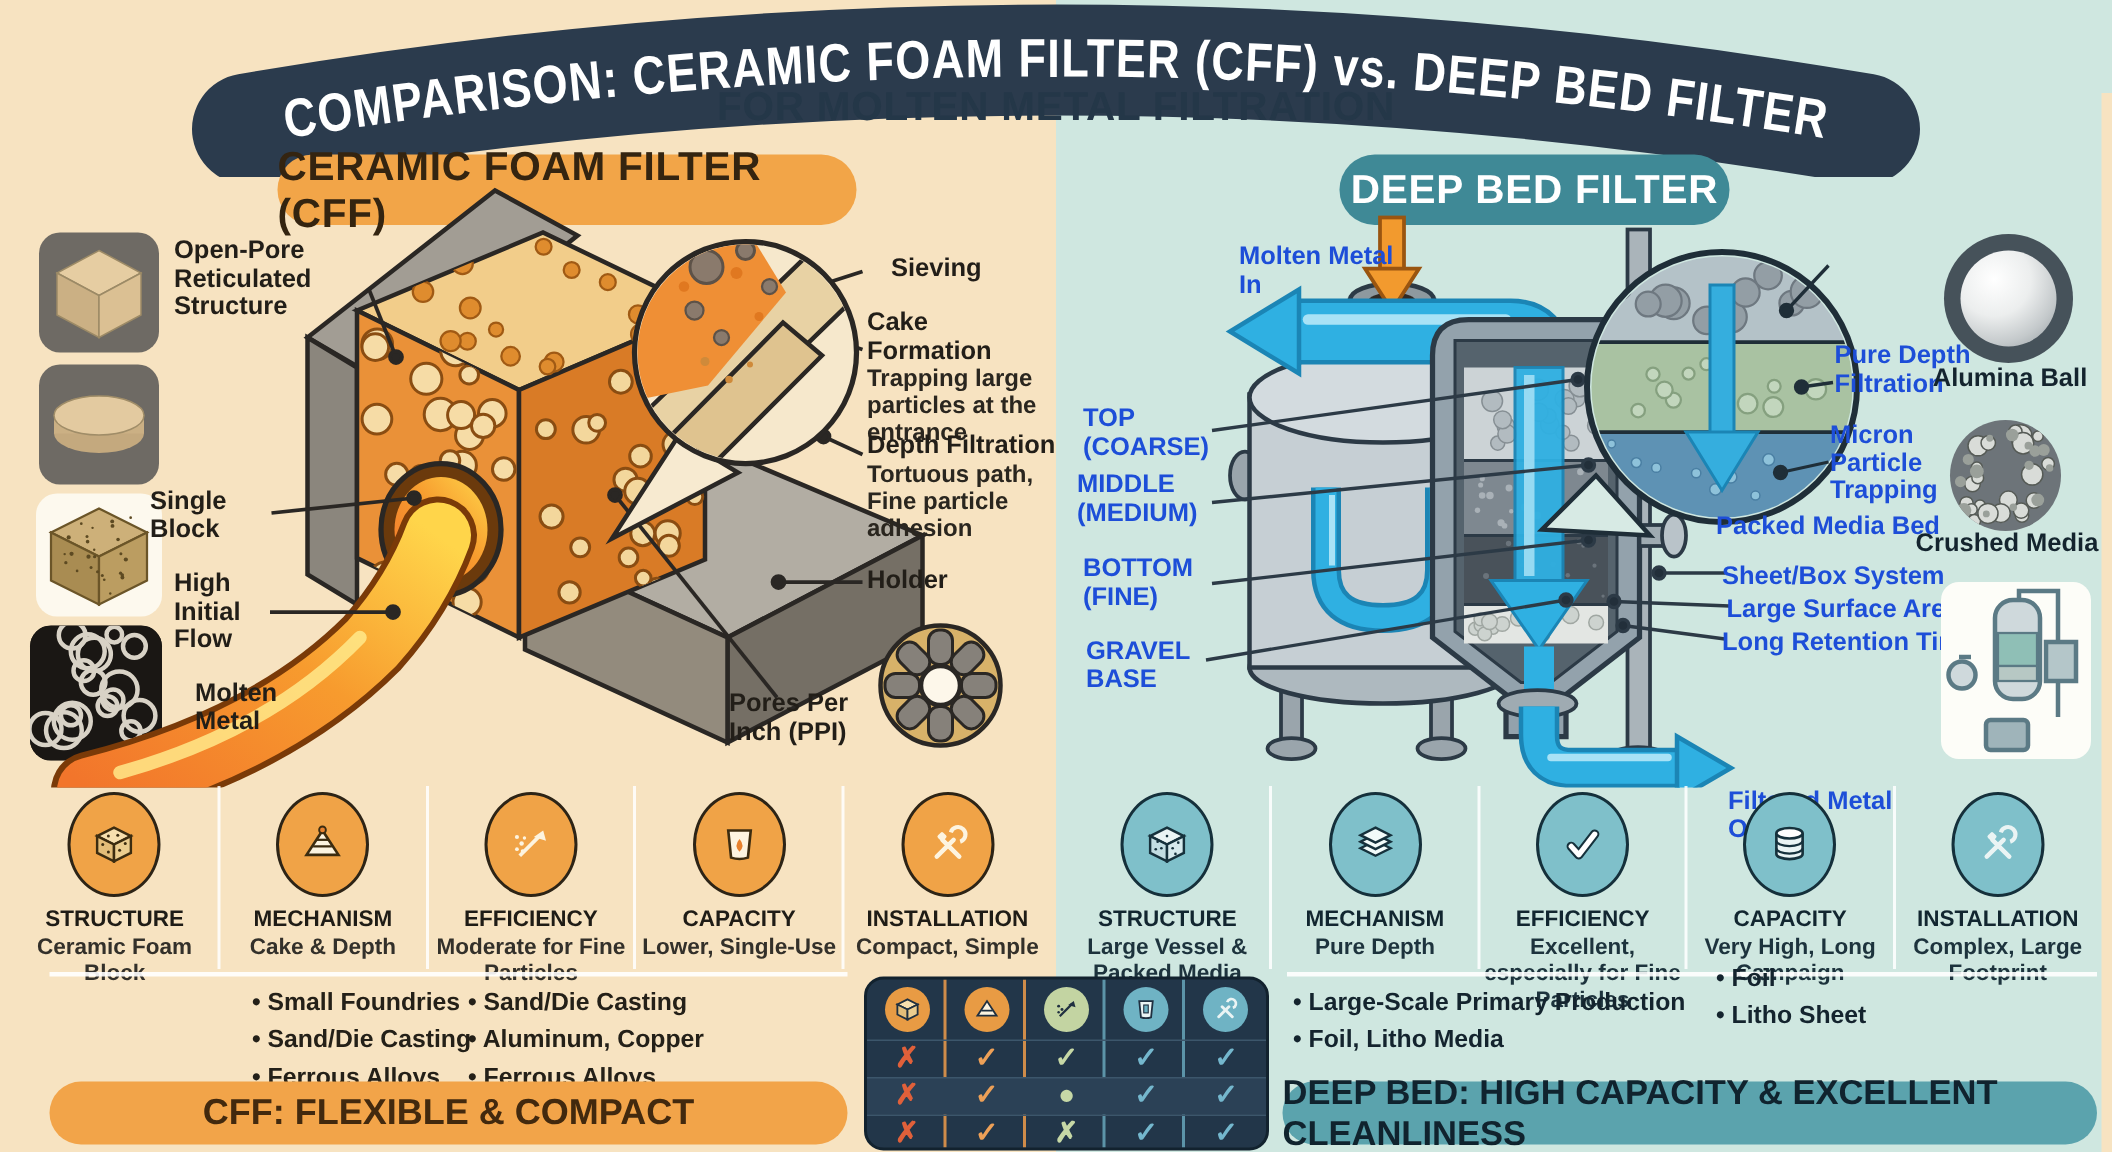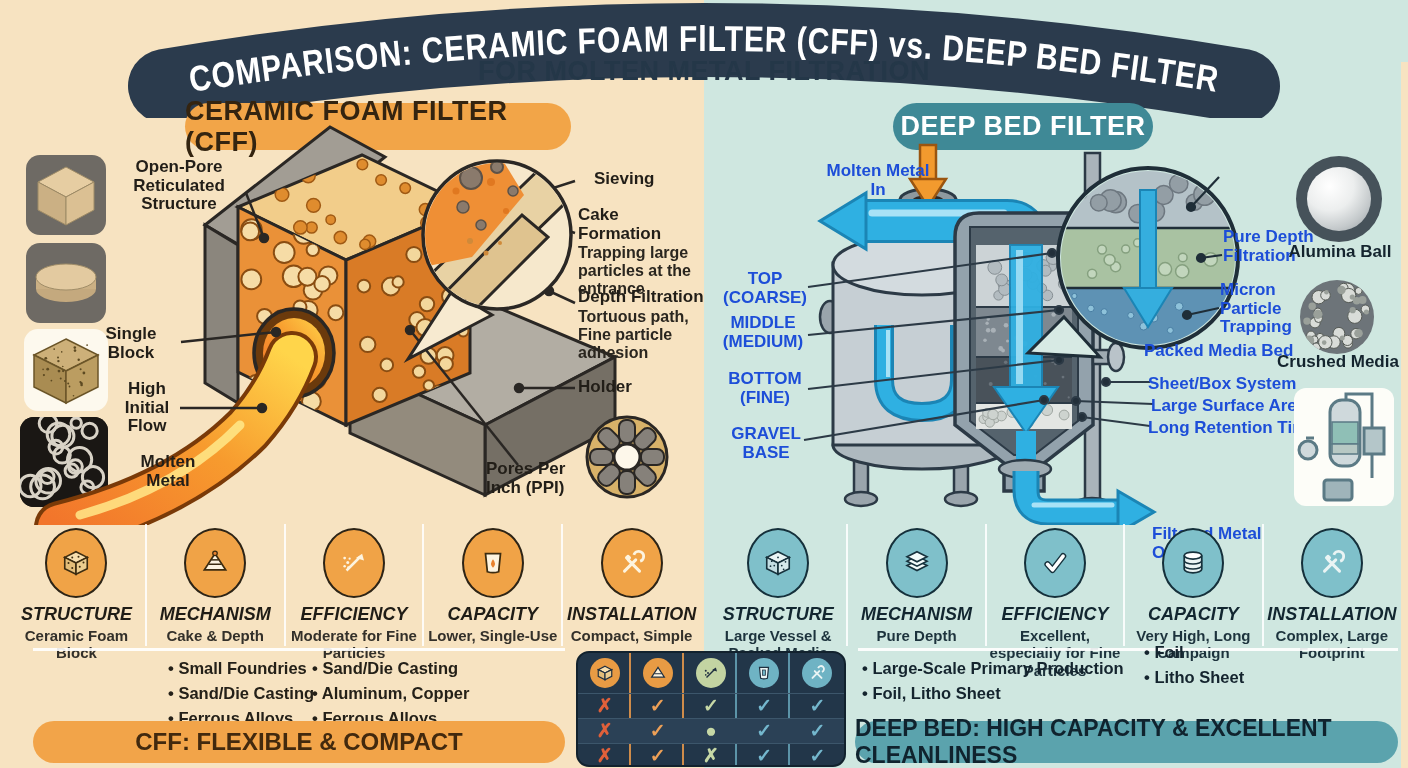--- a/index.html
+++ b/index.html
@@ -10,34 +10,34 @@
   #panel-deep{left:704px;width:704px;background:#cfe7e0;}
   #edge-strip{position:absolute;right:0;top:62px;width:7px;height:706px;background:#f7e3c1;}
   .abs{position:absolute;}
   .pill{position:absolute;display:flex;align-items:center;justify-content:center;
         border-radius:24px;font-weight:bold;letter-spacing:.5px;}
   #cff-pill{left:185px;top:103px;width:386px;height:47px;background:#f2a548;color:#342410;font-size:27px;}
   #deep-pill{left:893px;top:103px;width:260px;height:47px;background:#3f8996;color:#fff;font-size:27px;}
   #subtitle{position:absolute;left:0;top:56px;width:100%;text-align:center;
             font-size:27px;font-weight:bold;color:#243748;letter-spacing:.5px;}
   .callout{position:absolute;font-weight:bold;color:#221e18;font-size:17px;line-height:1.1;}
-  .callout.r{text-align:center;}
+  .callout.r{text-align:left;}
   .callout .desc{font-weight:bold;font-size:16px;color:#2a261f;margin-top:1px;line-height:1.12;}
   .deep-label{color:#1d4ed8;}
   .thumb{position:absolute;border-radius:14px;overflow:hidden;}
   .stat-row{position:absolute;top:524px;height:122px;display:flex;}
   #cff-stats{left:8px;width:692px;}
   #deep-stats{left:710px;width:690px;}
   .stat{flex:1;text-align:center;padding-top:2px;}
   .stat+.stat{border-left:2.5px solid rgba(255,255,255,.85);}
   .stat .bubble{width:58px;height:66px;border-radius:50%;margin:2px auto 6px auto;
         display:flex;align-items:center;justify-content:center;border:2.5px solid #2d2416;}
   #cff-stats .bubble{background:#f0a347;}
   #deep-stats .bubble{background:#7fc0ca;border-color:#15303b;}
-  .stat .name{font-size:18px;font-weight:800;color:#1f1c16;font-style:italic;}
+  .stat .name{font-size:15px;font-weight:800;color:#1f1c16;}
   #deep-stats .name{color:#122630;}
   .stat .val{font-size:15px;font-weight:bold;color:#33302a;line-height:1.15;margin-top:2px;padding:0 2px;}
   #deep-stats .val{color:#1d333d;}
   .hline{position:absolute;height:3px;background:rgba(255,255,255,.9);top:648px;}
   .apps-heading{position:absolute;font-size:20px;font-weight:800;color:#241f17;
                 text-align:center;line-height:1.15;}
   ul.apps{position:absolute;margin:0;padding:0;list-style:none;font-size:16.5px;
           font-weight:bold;color:#242018;line-height:1.5;}
   ul.apps li::before{content:"• ";}
   #panel-deep-apps li{color:#14242e;}
@@ -807,21 +807,21 @@
     <li>Ferrous Alloys</li>
   </ul>
   <ul class="apps" style="left:312px;top:656px;width:170px;">
     <li>Sand/Die Casting</li>
     <li>Aluminum, Copper</li>
     <li>Ferrous Alloys</li>
   </ul>
   <div id="panel-deep-apps">
     <ul class="apps" style="left:862px;top:656px;width:290px;">
       <li>Large-Scale Primary Production</li>
-      <li>Foil, Litho Sheet</li>
+      <li>Foil, Litho Media</li>
     </ul>
     <ul class="apps" style="left:1144px;top:640px;width:160px;">
       <li>Foil</li>
       <li>Litho Sheet</li>
     </ul>
   </div>
 
   <div id="matrix">
     <div class="vlines" style="left:51px;background:#cf8c4a;"></div>
     <div class="vlines" style="left:104px;background:#cf8c4a;"></div>

